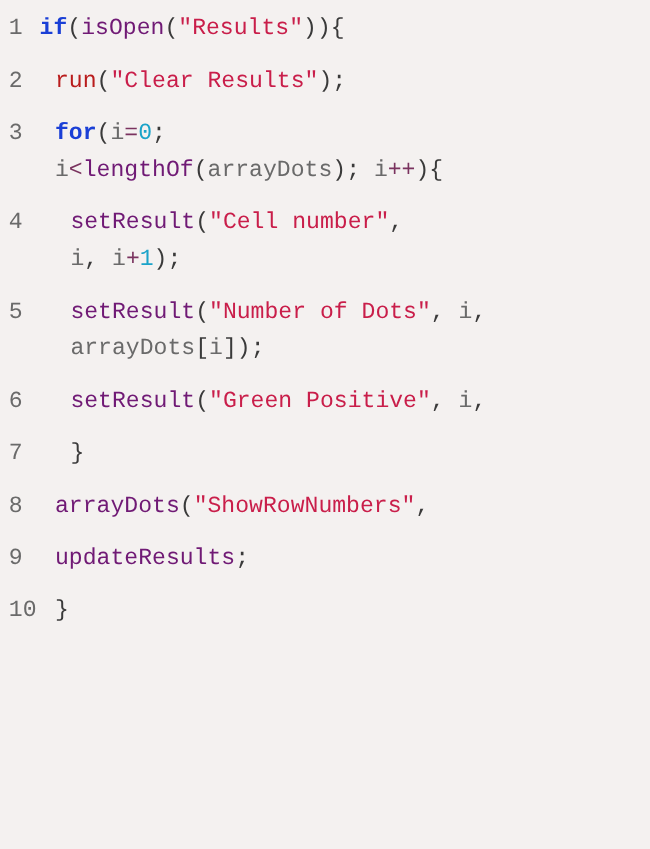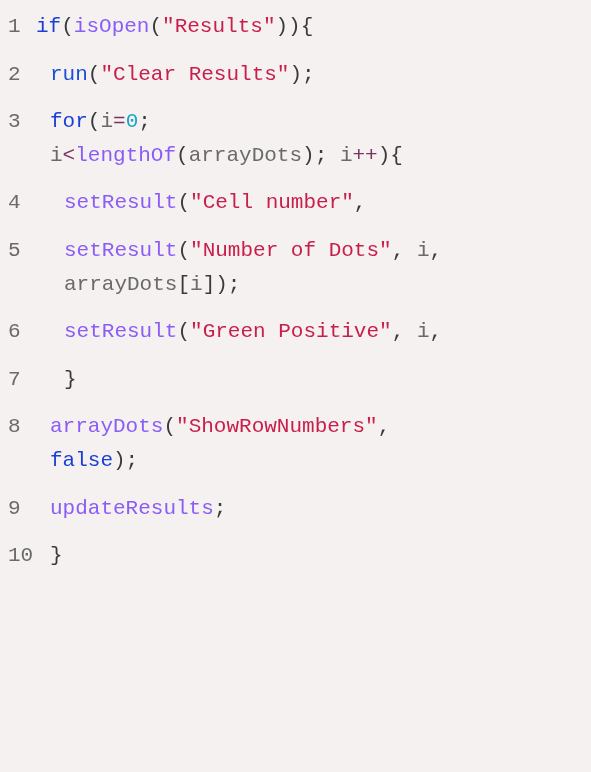--- a/index.html
+++ b/index.html
@@ -30,23 +30,23 @@
   }
   .code {
     flex: 1;
     white-space: pre-wrap;
     word-break: break-word;
   }
   .ind1 { padding-left: 14px; }
   .ind2 { padding-left: 28px; }
   .cont0 { display:block; padding-left: 0px; }
 
-  .kw { color: #1a3fd6; font-weight: normal; }          
-  .fn { color: #8b5cf6; }                             
-  .fn-green { color: #1d4ed8; }                       
+  .kw { color: #1a3fd6; font-weight: bold; }          
+  .fn { color: #701a75; }                             
+  .fn-green { color: #b91c1c; }                       
   .str { color: #c91e4a; }                            
   .num { color: #1aa3c9; }                            
   .punc { color: #3a3a3a; }                           
   .op { color: #7a335f; }                             
   .var { color: #6a6a6a; }                            
 </style>
 </head>
 <body>
 
 <div class="code-block">
@@ -61,41 +61,41 @@
     <span class="code ind1"><span class="fn-green">run</span><span class="punc">(</span><span class="str">"Clear Results"</span><span class="punc">);</span></span>
   </div>
 
   <div class="line">
     <span class="ln">3</span>
     <span class="code ind1"><span class="kw">for</span><span class="punc">(</span><span class="var">i</span><span class="op">=</span><span class="num">0</span><span class="punc">;</span><span class="cont0"><span class="var">i</span><span class="op">&lt;</span><span class="fn">lengthOf</span><span class="punc">(</span><span class="var">arrayDots</span><span class="punc">); </span><span class="var">i</span><span class="op">++</span><span class="punc">){</span></span></span>
   </div>
 
   <div class="line">
     <span class="ln">4</span>
-    <span class="code ind2"><span class="fn">setResult</span><span class="punc">(</span><span class="str">"Cell number"</span><span class="punc">,</span></span>
+    <span class="code ind2"><span class="fn">setResult</span><span class="punc">(</span><span class="str">"Cell number"</span><span class="punc">,</span><span class="cont0"><span class="var">i</span><span class="punc">, </span><span class="var">i</span><span class="op">+</span><span class="num">1</span><span class="punc">);</span></span></span>
   </div>
 
   <div class="line">
     <span class="ln">5</span>
     <span class="code ind2"><span class="fn">setResult</span><span class="punc">(</span><span class="str">"Number of Dots"</span><span class="punc">, </span><span class="var">i</span><span class="punc">, </span><span class="var">arrayDots</span><span class="punc">[</span><span class="var">i</span><span class="punc">]);</span></span>
   </div>
 
   <div class="line">
     <span class="ln">6</span>
     <span class="code ind2"><span class="fn">setResult</span><span class="punc">(</span><span class="str">"Green Positive"</span><span class="punc">, </span><span class="var">i</span><span class="punc">, </span></span>
   </div>
 
   <div class="line">
     <span class="ln">7</span>
     <span class="code ind2"><span class="punc">}</span></span>
   </div>
 
   <div class="line">
     <span class="ln">8</span>
-    <span class="code ind1"><span class="fn">arrayDots</span><span class="punc">(</span><span class="str">"ShowRowNumbers"</span><span class="punc">,</span><span class="cont0"><span class="kw">false</span><span class="punc">);</span></span></span>
+    <span class="code ind1"><span class="fn">arrayDots</span><span class="punc">(</span><span class="str">"ShowRowNumbers"</span><span class="punc">,</span></span>
   </div>
 
   <div class="line">
     <span class="ln">9</span>
     <span class="code ind1"><span class="fn">updateResults</span><span class="punc">;</span></span>
   </div>
 
   <div class="line" style="margin-bottom:3px;">
     <span class="ln">10</span>
     <span class="code ind1"><span class="punc">}</span></span>

